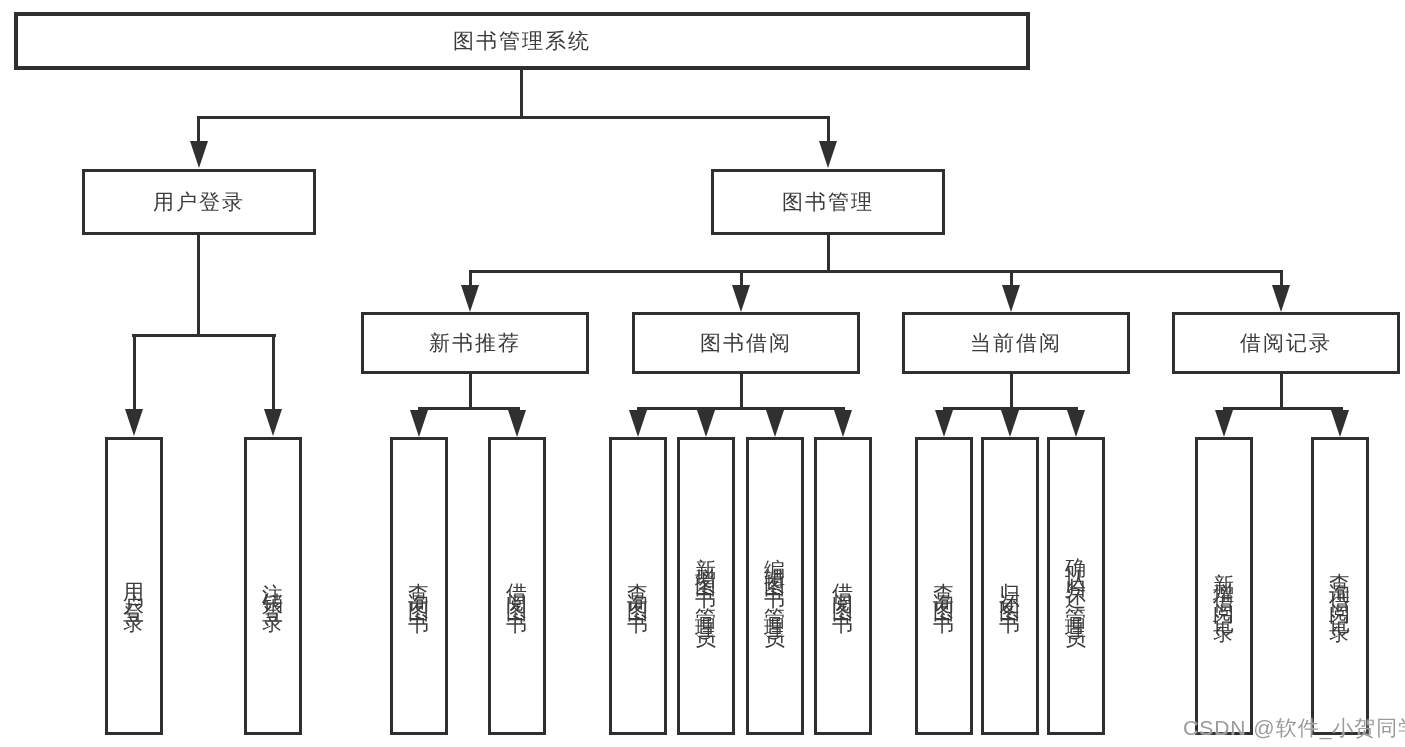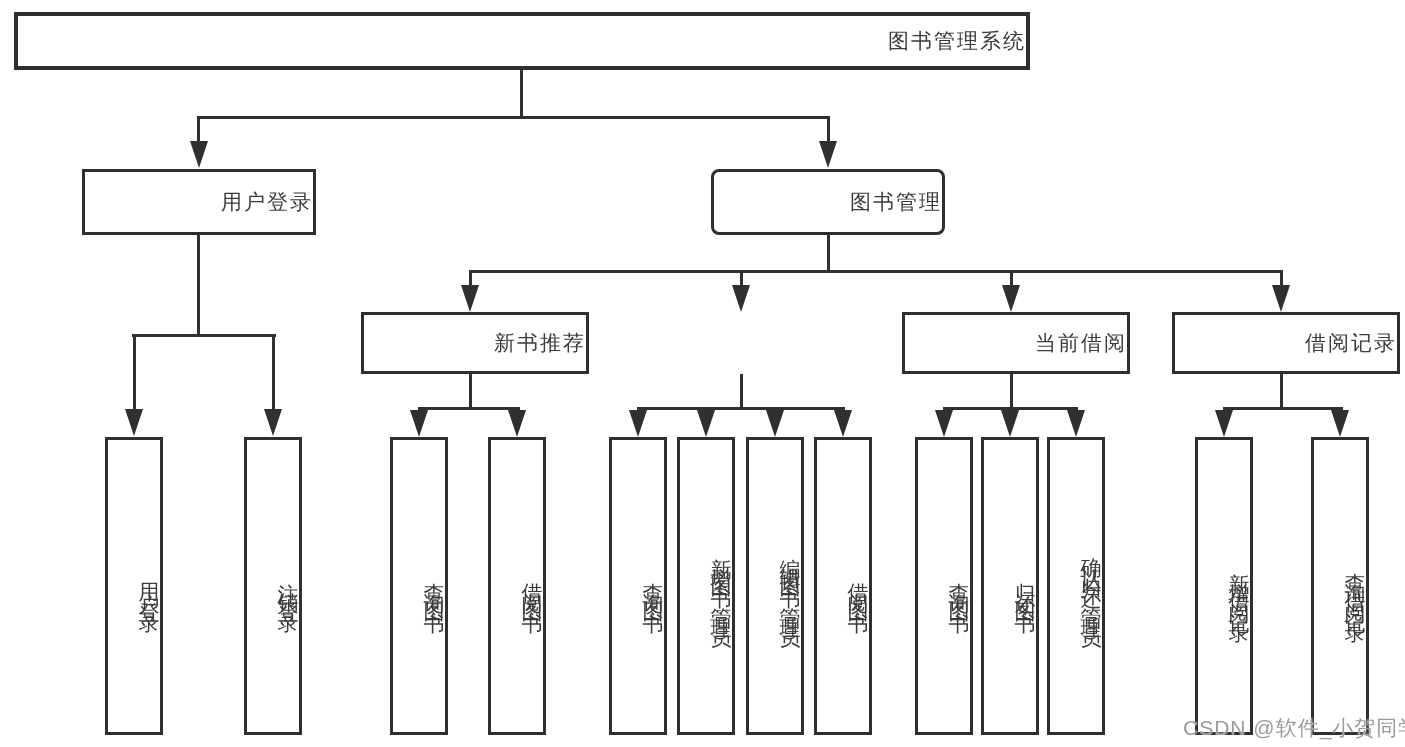--- a/index.html
+++ b/index.html
@@ -16,31 +16,31 @@
     overflow: hidden;
   }
   
   .box {
     position: absolute;
     box-sizing: border-box;
     border: 3px solid #2f2f2f;
     background: #ffffff;
     display: flex;
     align-items: center;
-    justify-content: flex-end;
+    justify-content: center;
     color: #3b3b3b;
   }
   .box .hlabel {
     font-size: 21px;
     letter-spacing: 2px;
     white-space: nowrap;
   }
   .root-box { left: 14px; top: 12px; width: 1016px; height: 58px; border-width: 4px; }
   .lvl2-login { left: 82px;  top: 169px; width: 234px; height: 66px; }
-  .lvl2-mgmt  { left: 711px; top: 169px; width: 234px; height: 66px; border-radius: 8px; }
+  .lvl2-mgmt  { left: 711px; top: 169px; width: 234px; height: 66px; }
   .lvl3 { top: 312px; width: 228px; height: 62px; }
   .lvl3-newbooks { left: 361px; }
   .lvl3-borrow   { left: 632px; }
   .lvl3-current  { left: 902px; }
   .lvl3-records  { left: 1172px; }
   .leaf { top: 437px; width: 58px; height: 298px; }
   .vtext {
     writing-mode: vertical-rl;
     text-orientation: mixed;
     font-size: 21px;
@@ -87,20 +87,23 @@
   <div class="box lvl2-login">
     <span class="hlabel">用户登录</span>
   </div>
   <div class="box lvl2-mgmt">
     <span class="hlabel">图书管理</span>
   </div>
 
   <div class="box lvl3 lvl3-newbooks">
     <span class="hlabel">新书推荐</span>
   </div>
+  <div class="box lvl3 lvl3-borrow">
+    <span class="hlabel">图书借阅</span>
+  </div>
   <div class="box lvl3 lvl3-current">
     <span class="hlabel">当前借阅</span>
   </div>
   <div class="box lvl3 lvl3-records">
     <span class="hlabel">借阅记录</span>
   </div>
 
   <div class="box leaf" style="left:105px">
     <span class="vtext">用户登录</span>
   </div>

